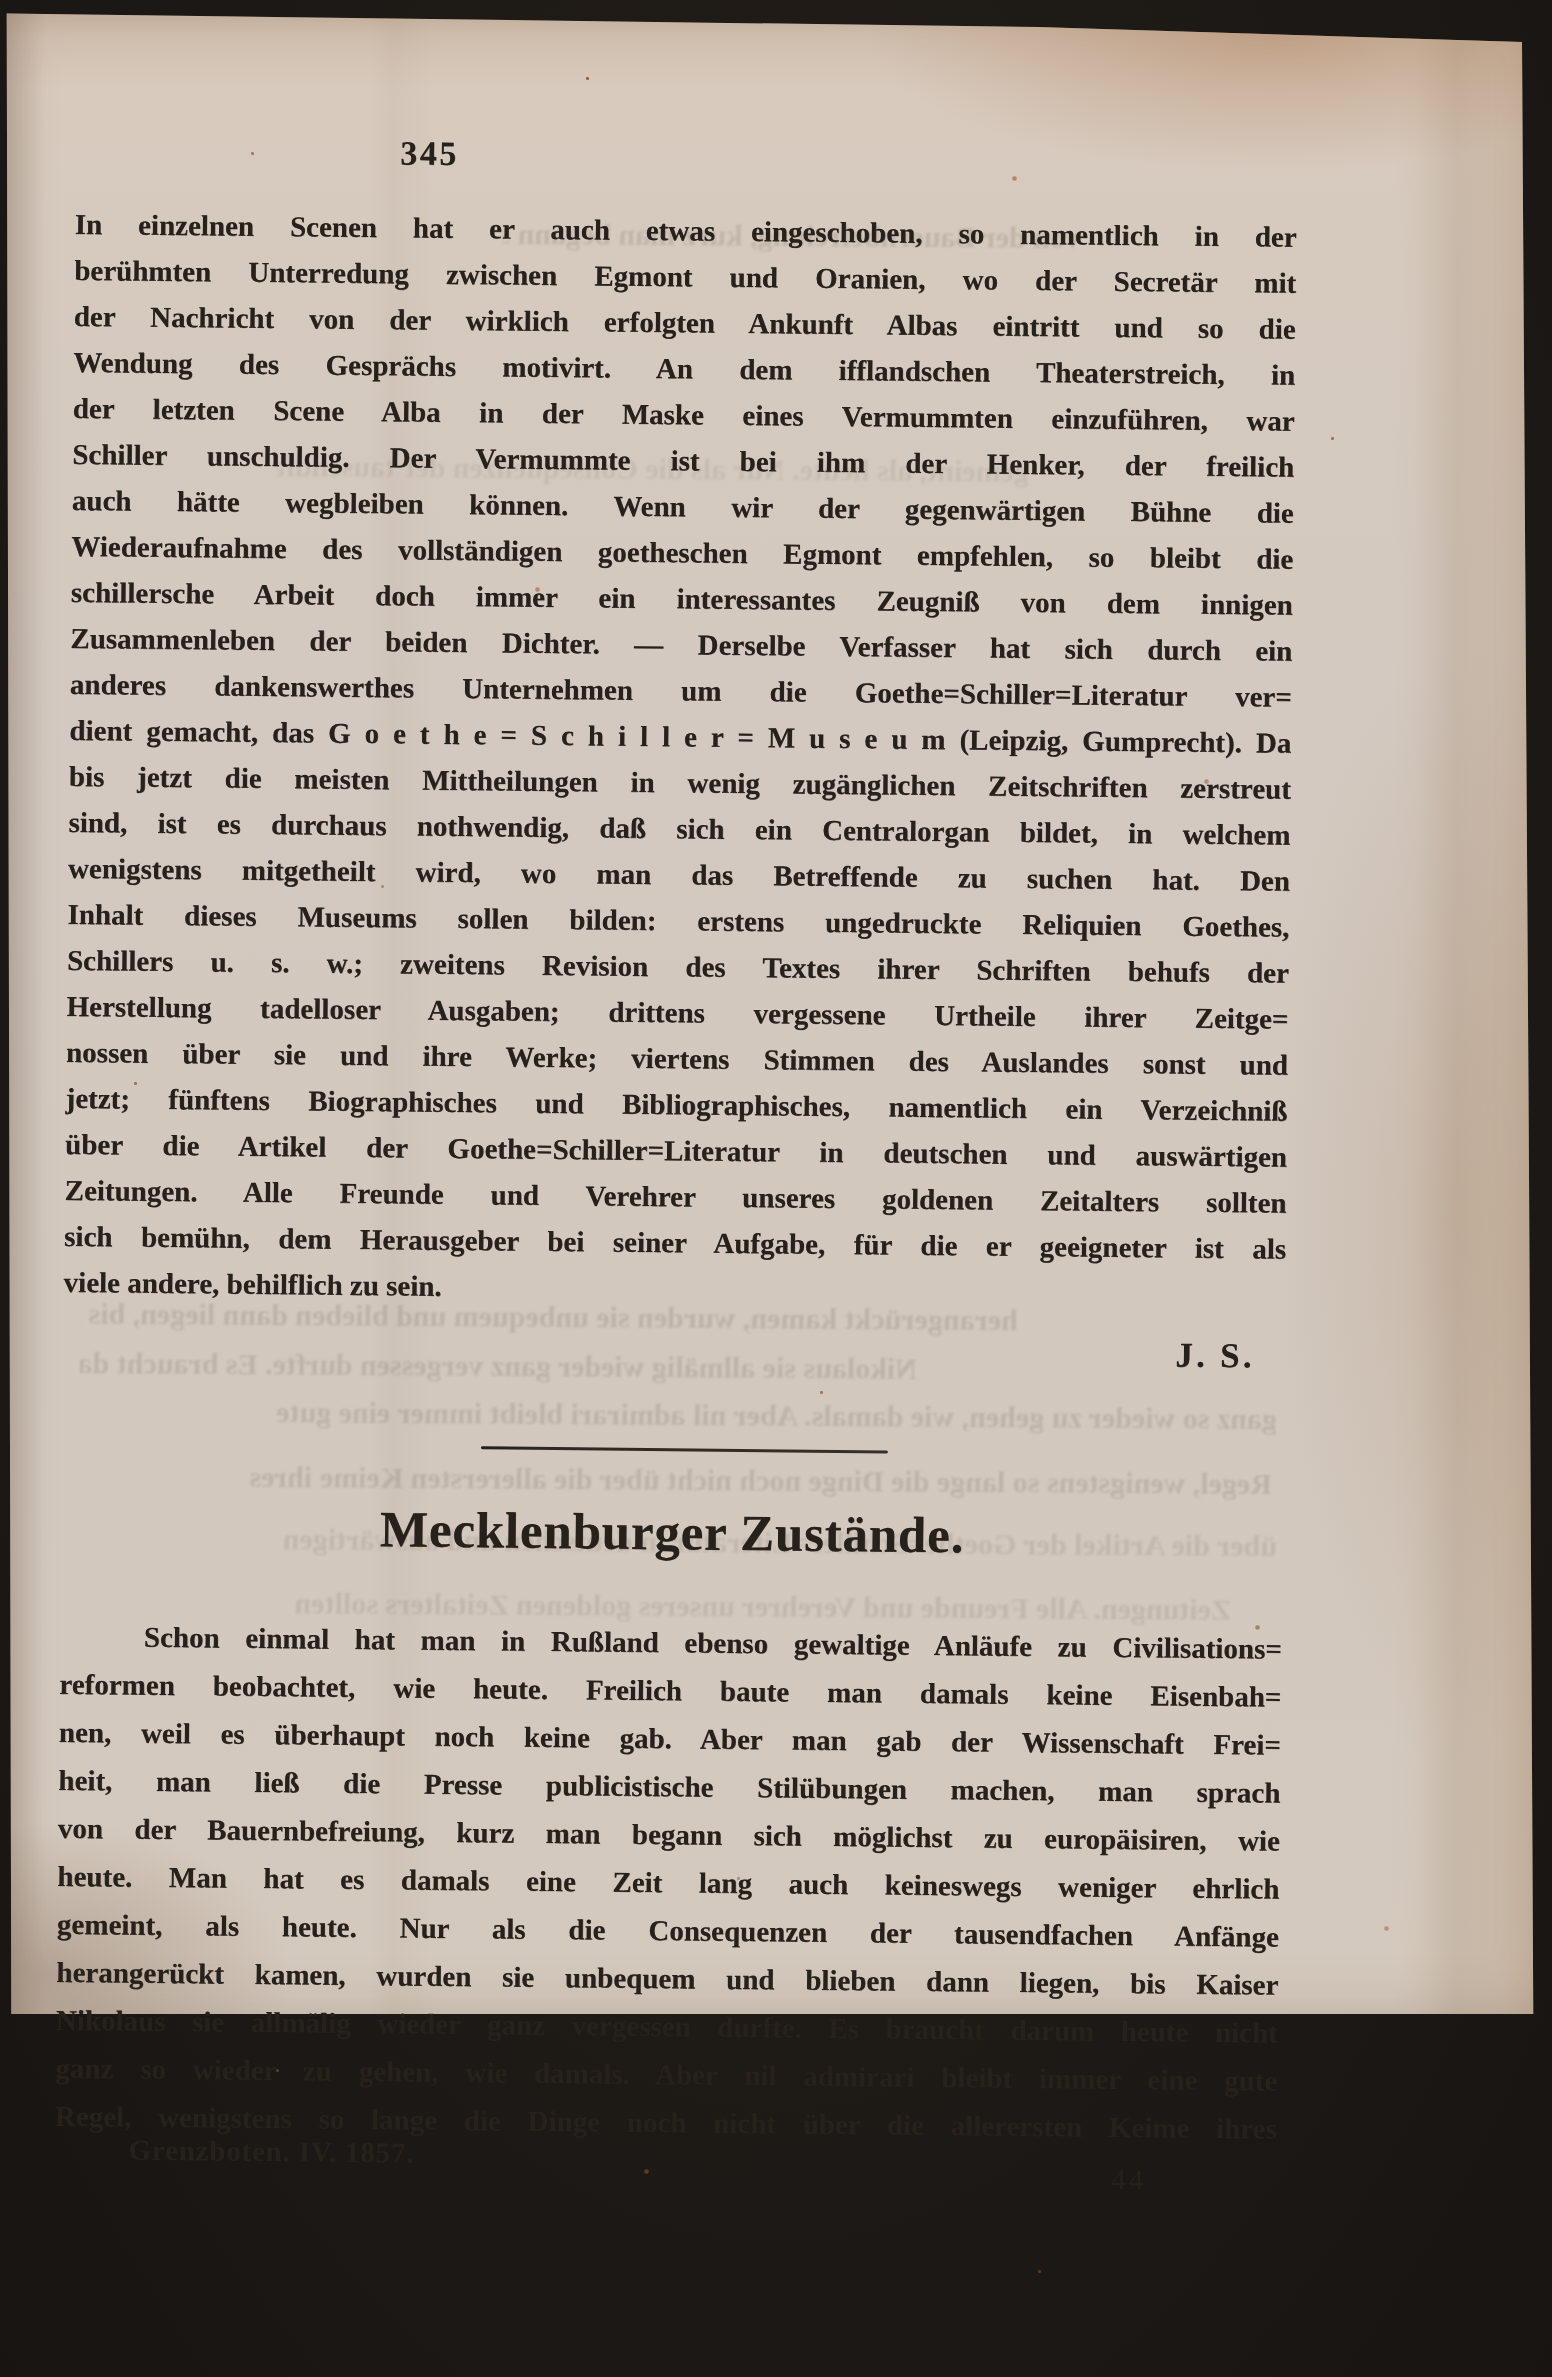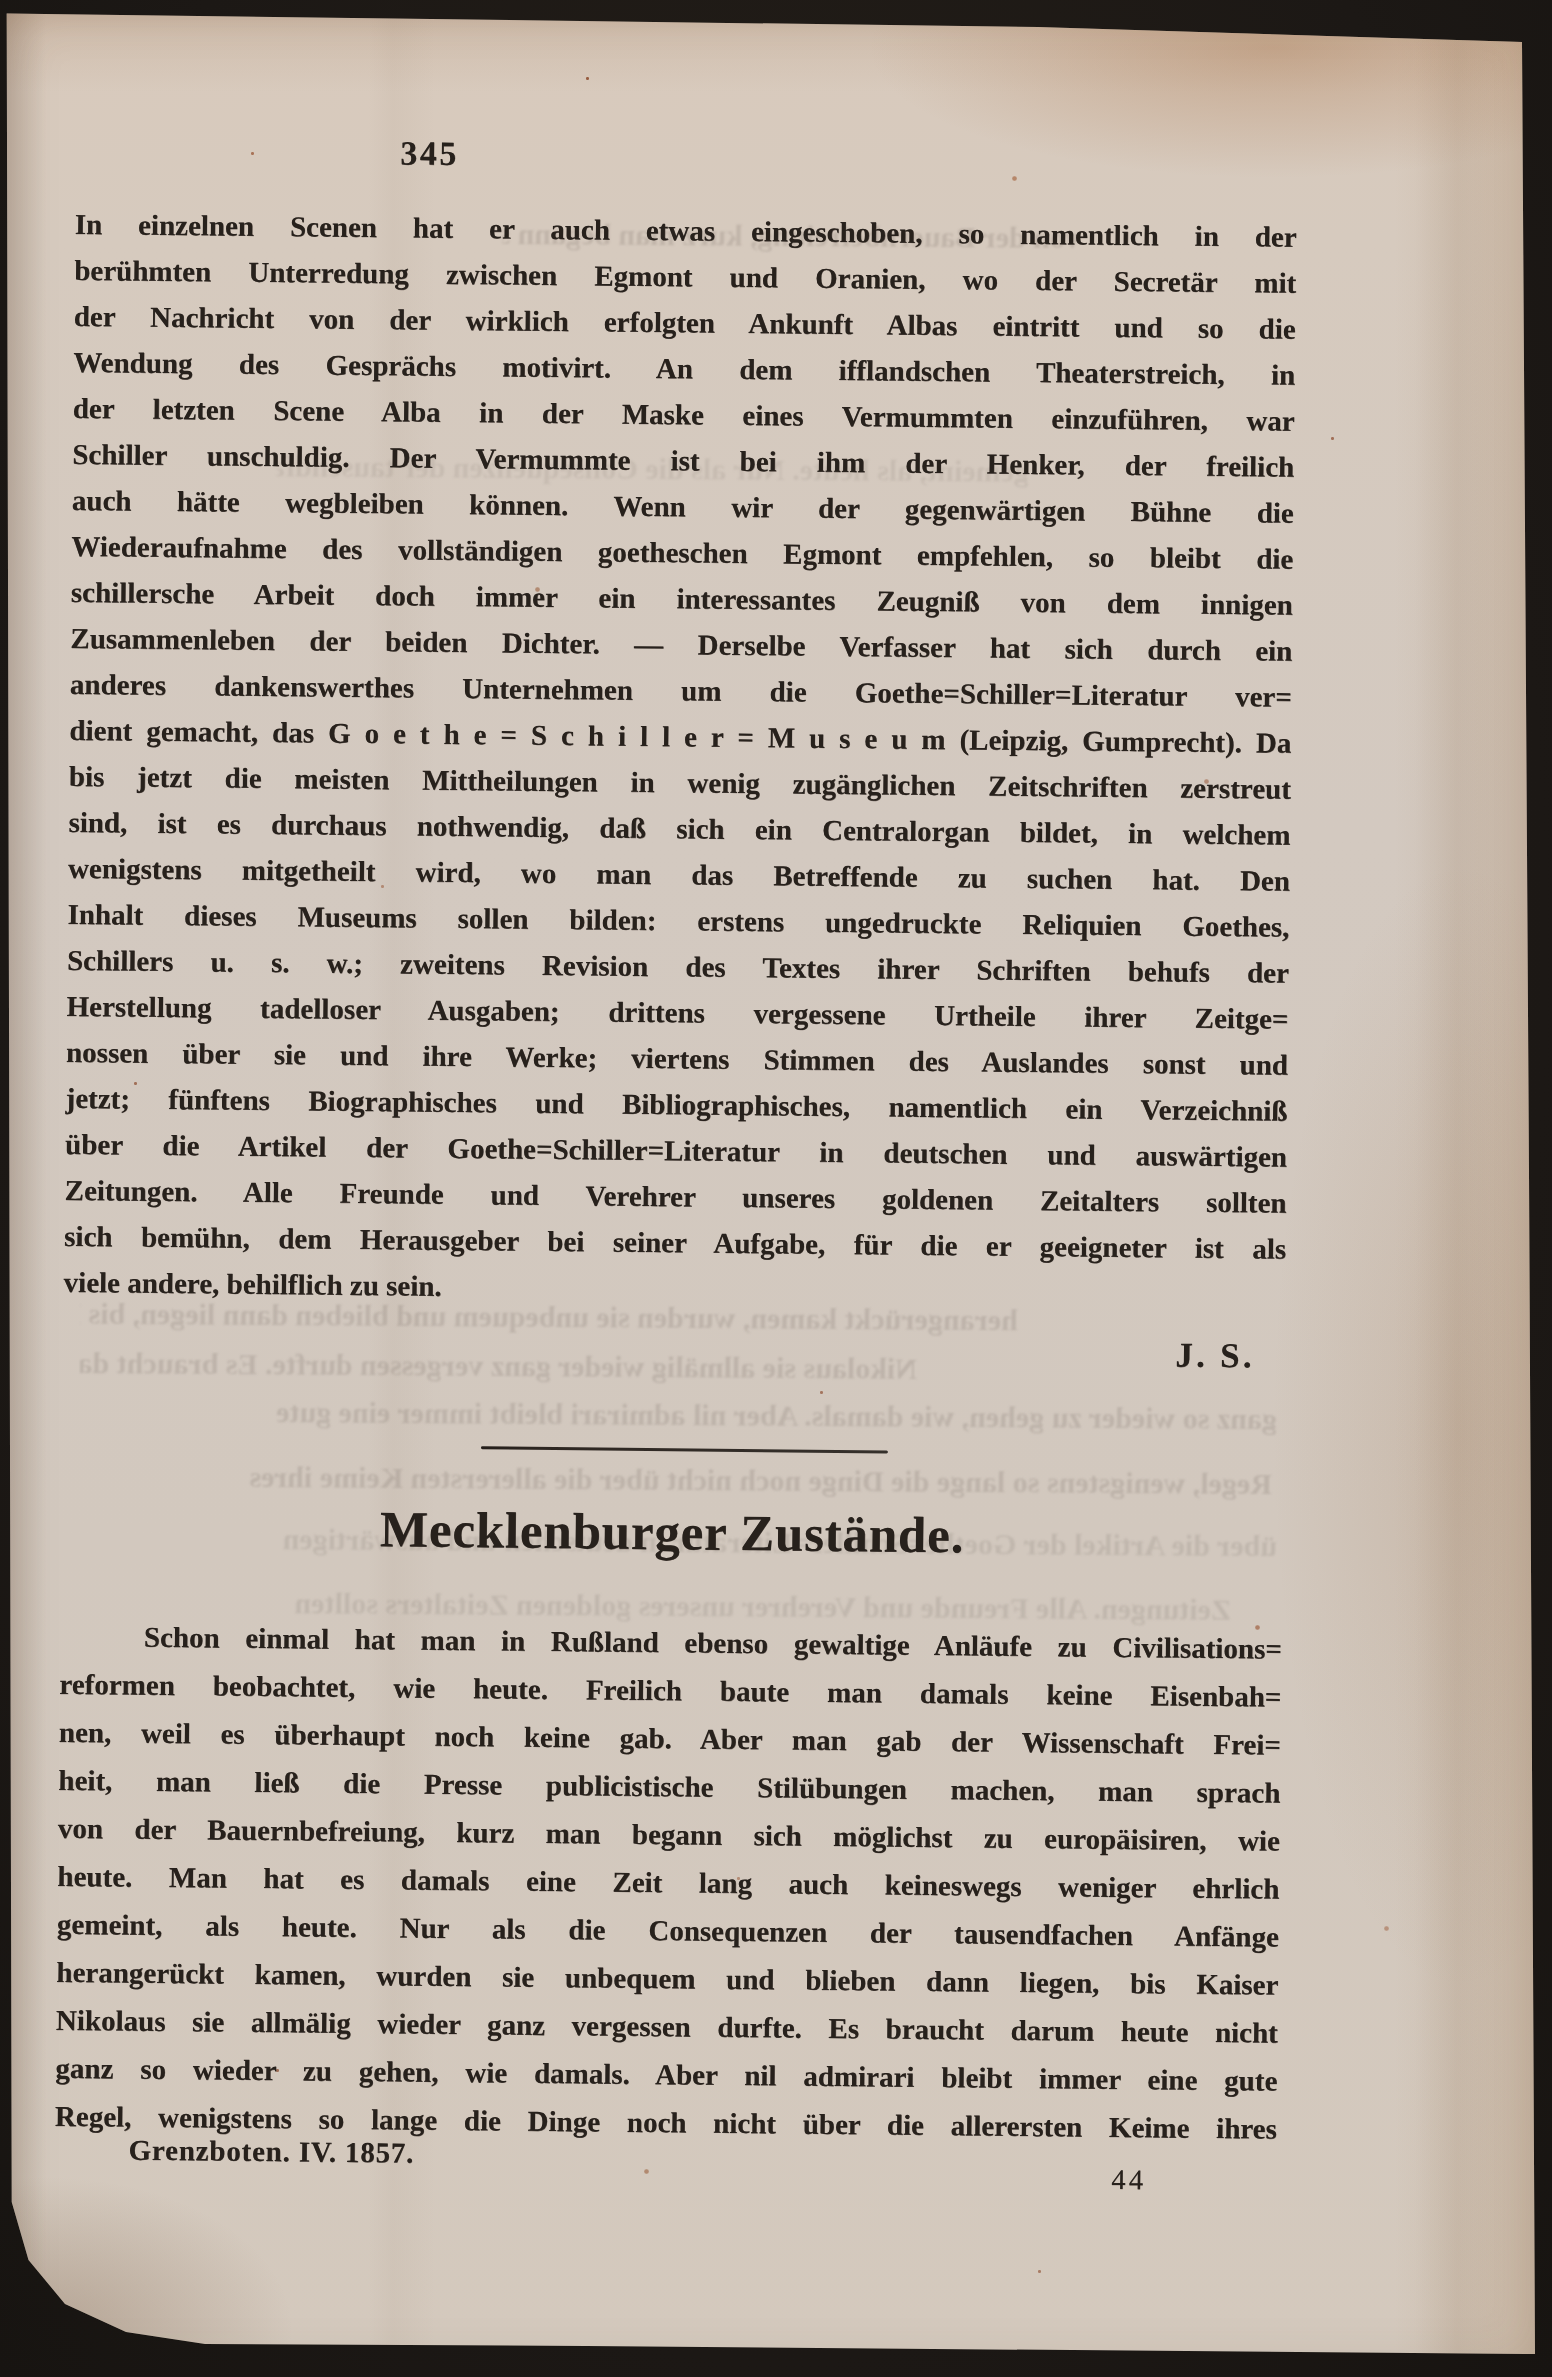--- a/index.html
+++ b/index.html
@@ -9,21 +9,21 @@
     background: #1d1916;
     font-family: "Liberation Serif", serif;
     overflow: hidden;
   }
   #scan {
     position: relative; width: 1553px; height: 2377px;
     background: radial-gradient(ellipse at 50% 40%, #262019 0%, #1c1815 70%, #171411 100%);
   }
   
   #paper {
-    position: absolute; left: 0; top: 0; width: 1553px; height: 2377px;
+    position: absolute; left: 0; top: 0; width: 1553px; height: 2014px;
     clip-path: polygon(6.7px 13.4px, 1038px 27px, 1522px 42px, 1529px 1172px, 1535px 2354px,
                        586px 2346px, 205px 2344px, 126px 2332px, 65px 2304px,
                        28.5px 2260px, 11.7px 2202px, 6.7px 13.4px);
     background:
       radial-gradient(ellipse 519px 167px at 82% 2%, rgba(170,118,76,0.40), rgba(170,118,76,0.12) 55%, rgba(170,118,76,0) 78%),
       linear-gradient(180deg, rgba(152,108,70,0.28) 0px, rgba(152,108,70,0.10) 38px, rgba(152,108,70,0) 92px),
       linear-gradient(270deg, rgba(160,120,80,0.33) 0px, rgba(160,120,80,0.12) 80px, rgba(160,120,80,0) 159px),
       linear-gradient(90deg, rgba(110,85,65,0.28) 0px, rgba(110,85,65,0) 46px),
       radial-gradient(ellipse 352px 218px at 3% 98%, rgba(110,80,55,0.30), rgba(110,80,55,0) 70%),
       radial-gradient(ellipse 251px 753px at 94% 60%, rgba(150,105,65,0.16), rgba(150,105,65,0) 75%),

